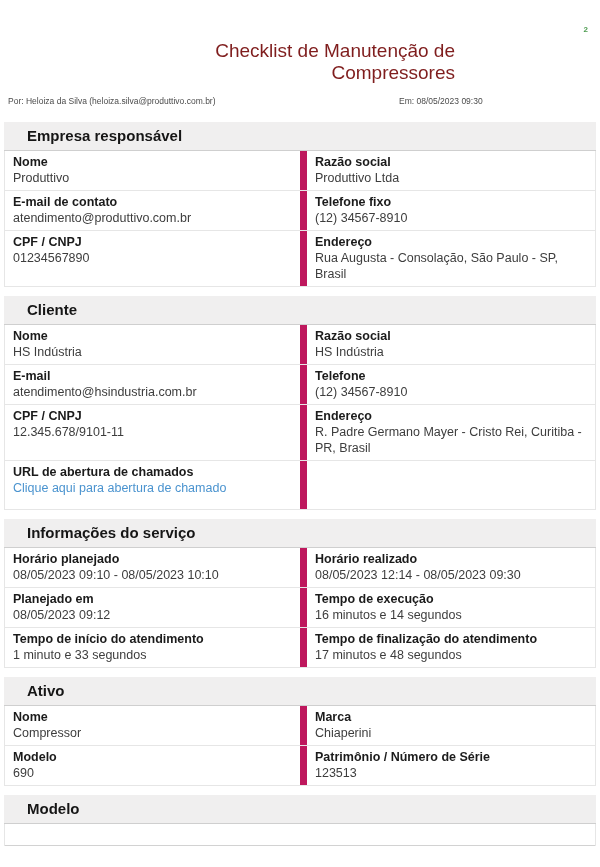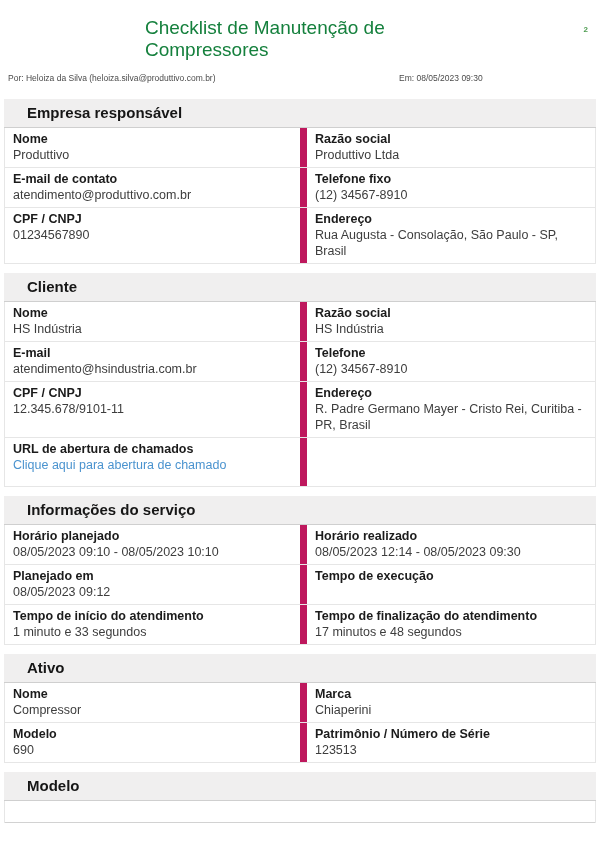--- a/index.html
+++ b/index.html
@@ -8,23 +8,23 @@
     width: 600px; height: 867px;
     position: relative; overflow: hidden;
     font-family: "Liberation Sans", sans-serif;
     color: #3d3d3d;
   }
   .page-number {
     position: absolute; top: 25px; right: 12px;
     font-size: 8px; font-weight: 700; color: #4c9b4f;
   }
   .title {
-    margin: 17px auto 0; max-width: 310px;
-    text-align: left; font-size: 19px; line-height: 22px;
-    font-weight: 400; color: #15803d;
+    margin: 40px auto 0; max-width: 310px;
+    text-align: right; font-size: 19px; line-height: 22px;
+    font-weight: 400; color: #7f1d1d;
   }
   .byline { position: relative; margin-top: 12px; height: 11px; font-size: 8.5px; color: #4b4b4b; text-align: center; }
   .byline .por { position: absolute; left: 8px; top: 0; }
   .byline .em  { position: absolute; left: 399px; top: 0; }
 
   .sections { margin: 15px 4px 0; }
   .section { margin-bottom: 9px; }
   .section-header {
     background: #f0efef; border-bottom: 1px solid #cfcfcf;
     padding: 5px 23px 6px; font-size: 15px; font-weight: 700; color: #161616;
@@ -142,20 +142,21 @@
             <div class="value">08/05/2023 12:14 - 08/05/2023 09:30</div>
           </div>
         </div>
         <div class="sec-row">
           <div class="cell">
             <div class="label">Planejado em</div>
             <div class="value">08/05/2023 09:12</div>
           </div>
           <div class="cell">
             <div class="label">Tempo de execução</div>
+            <div class="value">16 minutos e 14 segundos</div>
           </div>
         </div>
         <div class="sec-row">
           <div class="cell">
             <div class="label">Tempo de início do atendimento</div>
             <div class="value">1 minuto e 33 segundos</div>
           </div>
           <div class="cell">
             <div class="label">Tempo de finalização do atendimento</div>
             <div class="value">17 minutos e 48 segundos</div>

